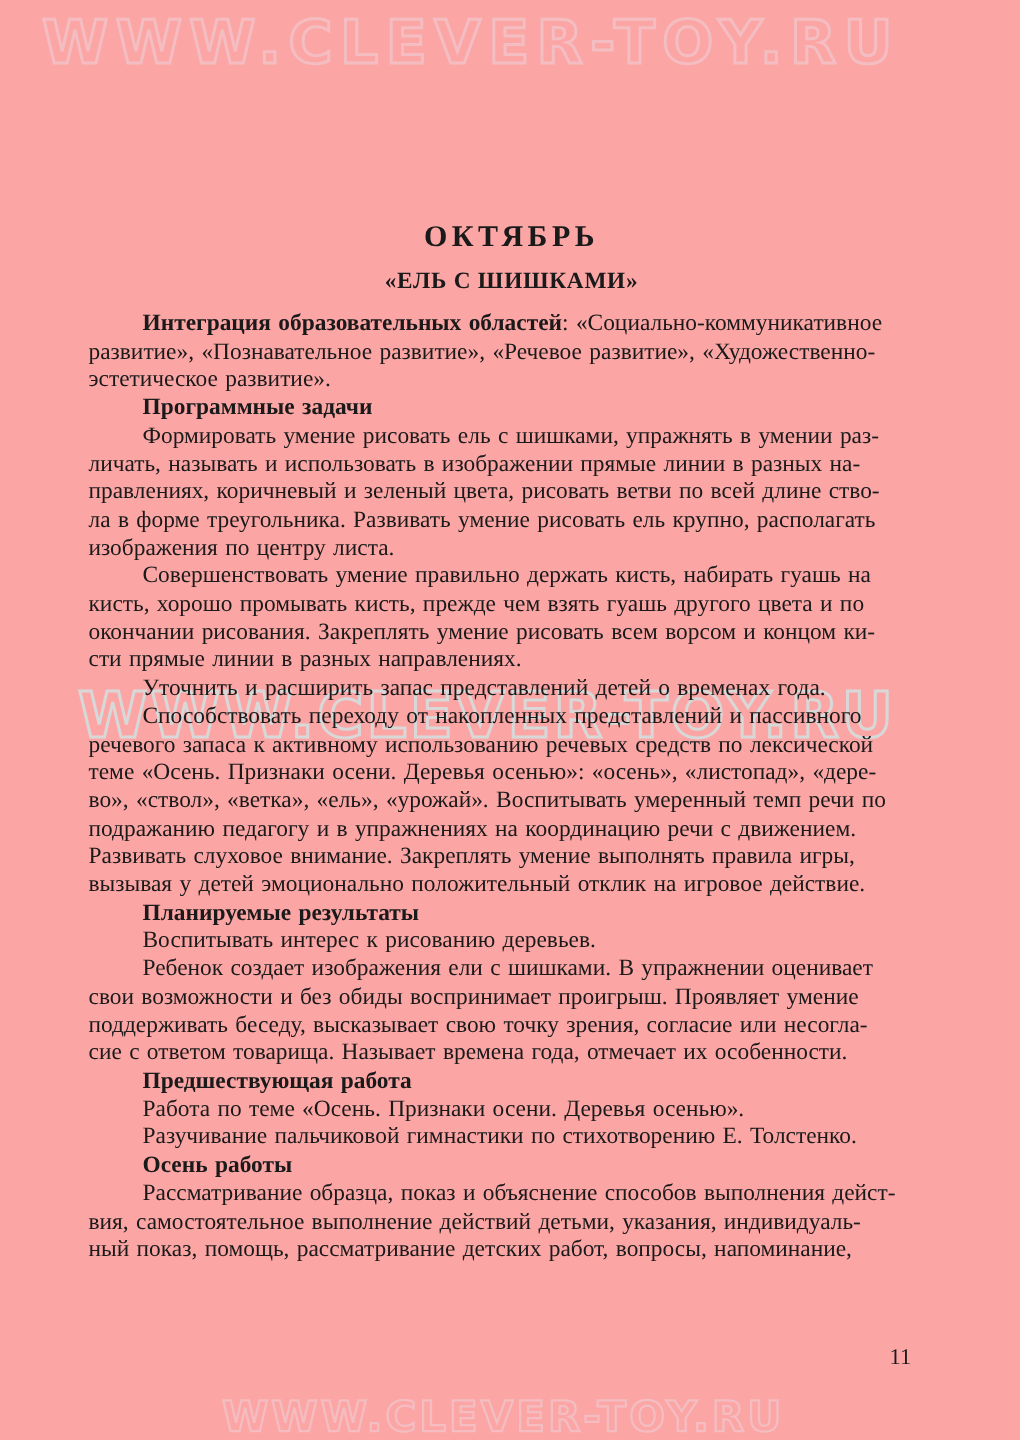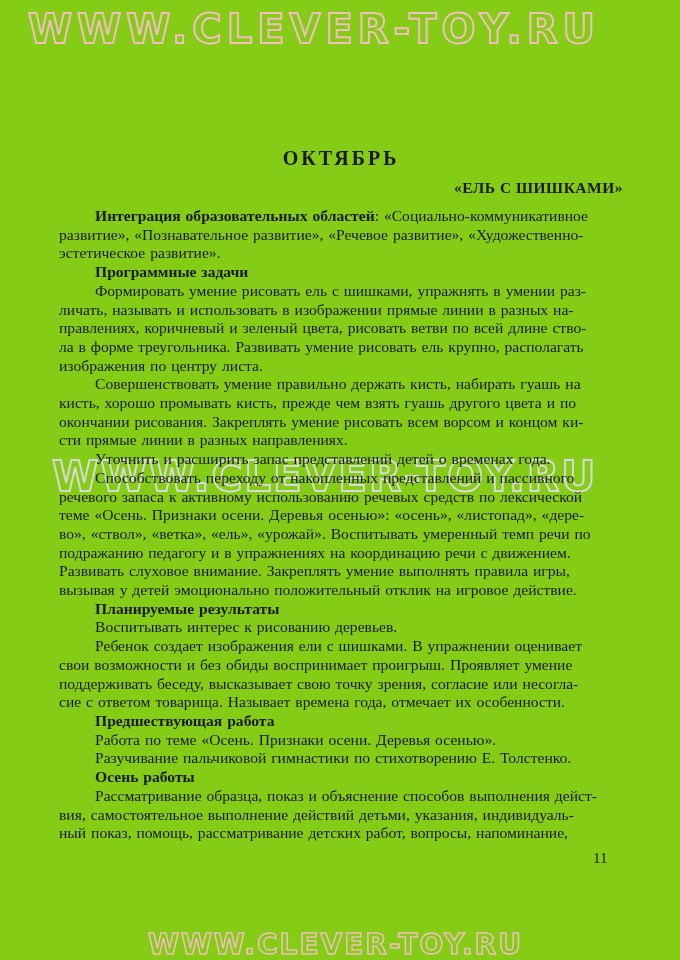--- a/index.html
+++ b/index.html
@@ -4,21 +4,21 @@
 <style>
   html, body {
     margin: 0;
     padding: 0;
     background: #ffffff;
   }
   .page {
     position: relative;
     width: 680px;
     height: 960px;
-    background: #84cc16;
+    background: #fca5a5;
     overflow: hidden;
     font-family: "Liberation Serif", "DejaVu Serif", serif;
     color: #1a1a1a;
   }
   
   .watermark {
     position: absolute;
     font-family: "DejaVu Sans", sans-serif;
     font-weight: bold;
     white-space: nowrap;
@@ -60,21 +60,21 @@
   .month-title {
     margin: 0 0 8px 0;
     text-align: center;
     font-size: 20px;
     line-height: 24px;
     font-weight: bold;
     letter-spacing: 3px;
   }
   .lesson-title {
     margin: 0 0 10px 0;
-    text-align: right;
+    text-align: center;
     font-size: 15.5px;
     line-height: 19px;
     font-weight: bold;
     letter-spacing: 0.5px;
   }
   .para {
     margin: 0;
     text-indent: 36px;
     white-space: pre-line;
     word-spacing: 1px;
@@ -82,21 +82,21 @@
   }
   .hd {
     font-weight: bold;
   }
   .lead-bold {
     font-weight: bold;
   }
   .page-number {
     position: absolute;
     left: 593px;
-    top: 849px;
+    top: 896px;
     z-index: 1;
     font-size: 15px;
     line-height: 18px;
     color: #1a1a1a;
   }
 </style>
 </head>
 <body>
 
 <div class="page">

